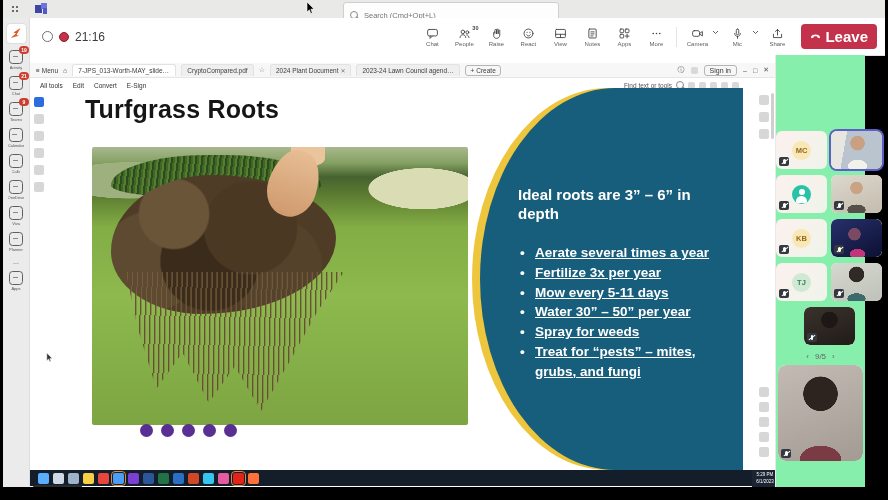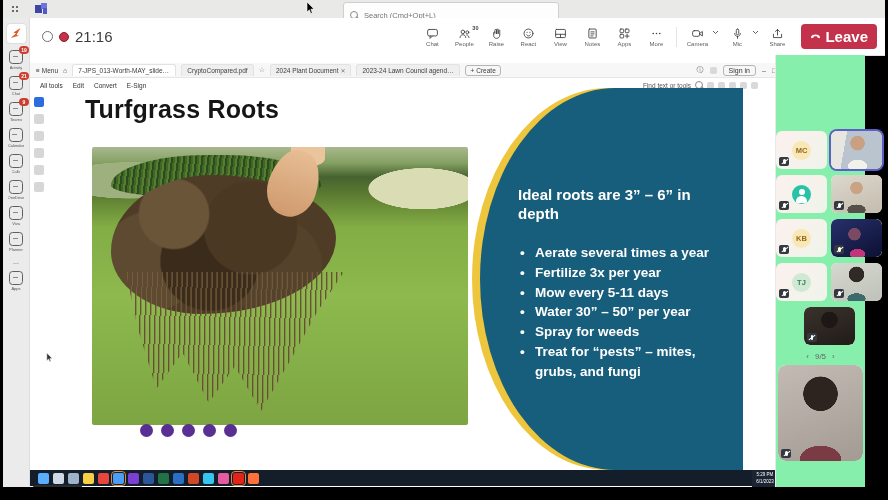--- a/index.html
+++ b/index.html
@@ -22,21 +22,21 @@
     font-family:"Liberation Sans",sans-serif;}
   .sglass{width:6px;height:6px;border:1px solid #8b8b8b;border-radius:50%;position:relative;flex:0 0 auto;}
   .sglass:after{content:"";position:absolute;left:5px;top:5px;width:3px;height:1px;background:#8b8b8b;transform:rotate(45deg);}
 
   
   #meetingbar{left:30px;top:18px;width:855px;height:37px;background:#fff;border-bottom:1px solid #e3e3e3;
     display:flex;align-items:center;}
   #timerwrap{display:flex;align-items:center;gap:6px;margin-left:12px;}
   .ringicon{width:9px;height:9px;border:1.3px solid #6f6f6f;border-radius:50%;}
   .recdot{width:8px;height:8px;background:#c4314b;border:1px solid #8c1f30;border-radius:50%;}
-  #timer{font-size:15px;color:#3d3d3d;}
+  #timer{font-size:12px;color:#3d3d3d;}
   #controls{margin-left:auto;display:flex;align-items:center;gap:8px;margin-right:8px;}
   .ctrl{display:flex;flex-direction:column;align-items:center;gap:1px;width:24px;position:relative;cursor:default;}
   .ctrl svg{width:13px;height:13px;}
   .ctrl .lbl{font-size:6px;color:#616161;white-space:nowrap;}
   .pbadge{position:absolute;top:-2px;right:-2px;font-size:5.5px;color:#444;font-weight:bold;}
   .chev{display:flex;align-items:center;margin-left:-5px;margin-right:-2px;padding-bottom:8px;}
   .vdiv{width:1px;height:20px;background:#e4e4e4;}
   #leavebtn{display:flex;align-items:center;gap:4px;background:#c4314b;color:#fff;font-size:15px;
     padding:4px 9px;border-radius:4px;margin-left:4px;font-weight:bold;}
   .strk{fill:none;stroke:#424242;stroke-width:1.1;stroke-linecap:round;stroke-linejoin:round;}
@@ -48,21 +48,21 @@
   #orglogo:after{content:"";position:absolute;left:4px;top:4px;width:10px;height:10px;background:#e05a2b;
     clip-path:polygon(0 100%,55% 55%,30% 45%,100% 0,60% 70%,85% 78%);}
   .ritem{display:flex;flex-direction:column;align-items:center;gap:1px;position:relative;}
   .ric{width:12px;height:12px;border:1.2px solid #5f5f5f;border-radius:3.5px;position:relative;}
   .ric:after{content:"";position:absolute;left:2.5px;top:4.5px;width:5px;height:1.2px;background:#5f5f5f;opacity:.7;}
   .rlbl{font-size:4px;color:#555;max-width:26px;overflow:hidden;white-space:nowrap;}
   .rbadge{position:absolute;top:-4px;right:-6px;min-width:8px;height:8px;background:#cc3e2e;color:#fff;
     border-radius:5px;font-size:5px;font-weight:bold;display:flex;align-items:center;justify-content:center;padding:0 1px;}
 
   
-  #shared{left:30px;top:55px;width:745px;height:432px;background:#fff;padding-left:19px;}
+  #shared{left:30px;top:55px;width:745px;height:432px;background:#fff;}
   #tabbar{left:0;top:8px;width:100%;height:15px;background:#f7f7f7;border-bottom:1px solid #e6e6e6;
     display:flex;align-items:center;font-size:6.5px;color:#3c3c3c;box-sizing:border-box;padding:0 6px;gap:5px;}
   .menu-it{display:flex;gap:2px;align-items:center;}
   .homeic{color:#555;font-size:7px;}
   .ftab{background:#efefef;border:1px solid #e2e2e2;border-bottom:0;border-radius:3px 3px 0 0;
     padding:2px 5px;max-width:92px;overflow:hidden;white-space:nowrap;text-overflow:ellipsis;}
   .ftab.active{background:#fff;}
   .staric{color:#777;font-size:7px;}
   .closex{color:#777;font-size:6px;margin-left:2px;}
   #createbtn{border:1px solid #b5b5b5;border-radius:3px;padding:1px 4px;display:flex;gap:2px;align-items:center;}
@@ -106,21 +106,21 @@
   .dot{width:13px;height:13px;border-radius:50%;background:#5a2f93;}
 
   
   #panelY{left:442px;top:33px;width:263px;height:382px;background:#eec63d;
     border-radius:135px 0 0 135px / 191px 0 0 191px;}
   #panelT{left:450px;top:33px;width:263px;height:382px;background:#175d7c;
     border-radius:135px 0 0 135px / 191px 0 0 191px;}
   #panelContent{left:488px;top:130px;width:212px;color:#fff;}
   #panelHead{font-size:15px;font-weight:bold;line-height:1.28;}
   #panelList{list-style:none;margin:20px 0 0 2px;padding:0;font-size:13.5px;font-weight:bold;line-height:1.46;}
-  #panelList li{padding-left:15px;position:relative;}
+  #panelList li{padding-left:15px;position:relative;text-decoration:underline;}
   #panelList li:before{content:"•";position:absolute;left:0;top:0;}
 
   
   #wtaskbar{left:0;top:415px;width:100%;height:16px;background:#141e2b;display:flex;align-items:center;
     gap:4px;box-sizing:border-box;padding:0 8px;}
   .tbi{width:11px;height:11px;border-radius:2px;flex:0 0 auto;}
   .tbi.hl{outline:1px solid #d98c3f;outline-offset:1px;}
   #wclock{left:752px;top:470px;width:26px;height:17px;background:#1a2433;color:#fff;font-size:4.5px;
     line-height:1.5;text-align:center;padding-top:2px;box-sizing:border-box;}
   #tooltip{left:33px;top:485px;background:#2b2b2b;color:#f2f2f2;font-size:7px;padding:2px 5px;border-radius:2px;}

